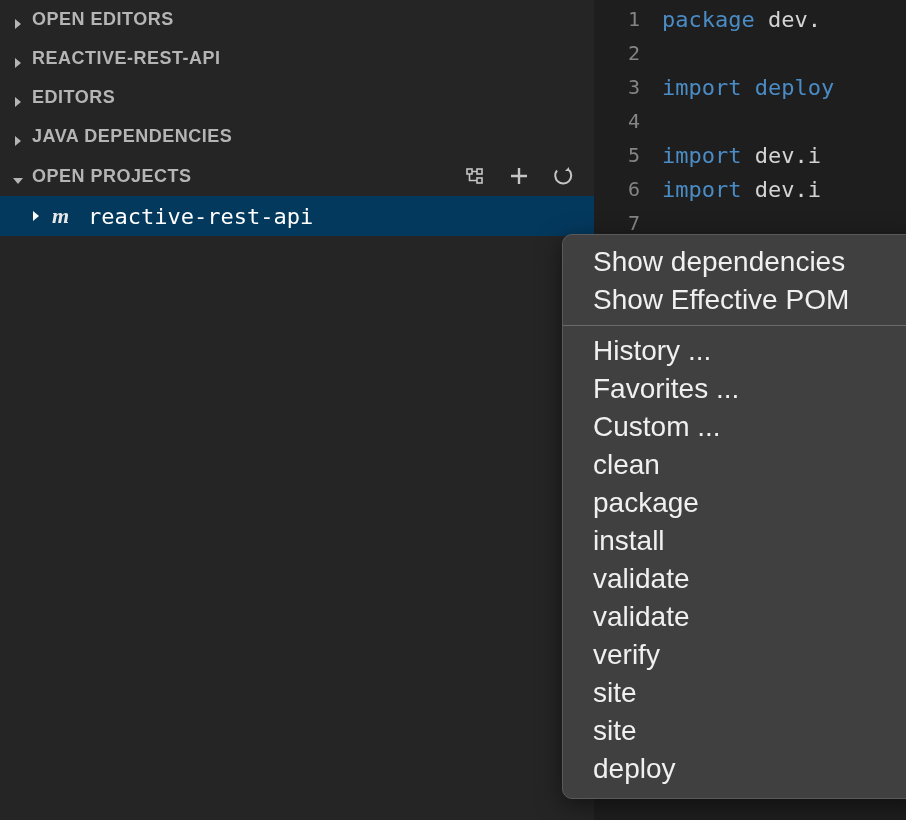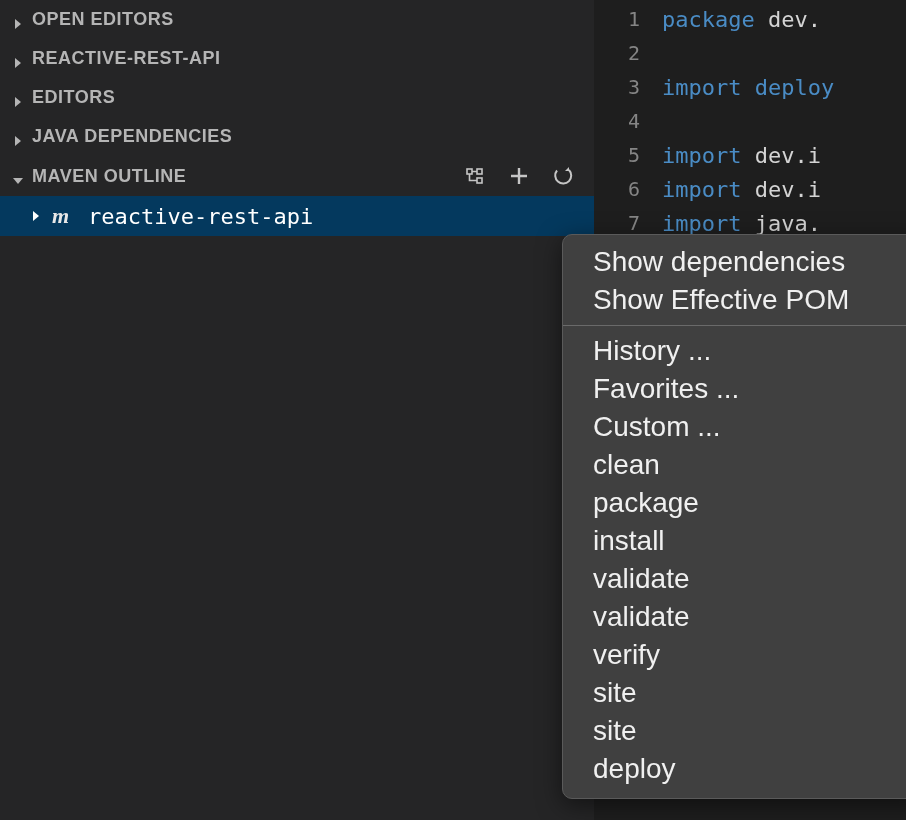--- a/index.html
+++ b/index.html
@@ -161,21 +161,21 @@
         </svg>
     </span>
     <span class="label">JAVA DEPENDENCIES</span>
   </div>
   <div class="section-header expanded">
     <span class="chev">
       <svg width="12" height="12" viewBox="0 0 12 12">
           <path d="M3 1 L9 6 L3 11 Z" fill="#b5b5b5"></path>
         </svg>
     </span>
-    <span class="label">MAVEN OUTLINE</span>
+    <span class="label">OPEN PROJECTS</span>
     <span class="section-actions">
       <span class="icon-btn">
         <svg width="20" height="20" viewBox="0 0 20 20" stroke="#c5c5c5" stroke-width="1.6" fill="none">
           <rect x="2" y="3" width="5" height="5"></rect>
           <rect x="12" y="3" width="5" height="5"></rect>
           <rect x="12" y="12" width="5" height="5"></rect>
           <path d="M7 5.5 H12 M4.5 8 V14.5 H12"></path>
         </svg>
       </span>
       <span class="icon-btn">
@@ -223,21 +223,20 @@
       <div class="code-line">
         <div class="gutter">5</div>
         <div class="code"><span class="kw">import</span><span> dev.i</span></div>
       </div>
       <div class="code-line">
         <div class="gutter">6</div>
         <div class="code"><span class="kw">import</span><span> dev.i</span></div>
       </div>
       <div class="code-line">
         <div class="gutter">7</div>
-        <div class="code"><span class="kw">import</span><span> java.</span></div>
       </div>
     </div>
 </div>
 
 <div class="context-menu">
   <div class="menu-group-top"></div>
   <div class="menu-item">Show dependencies</div>
   <div class="menu-item">Show Effective POM</div>
   <div class="menu-sep"></div>
   <div class="menu-item">History ...</div>

